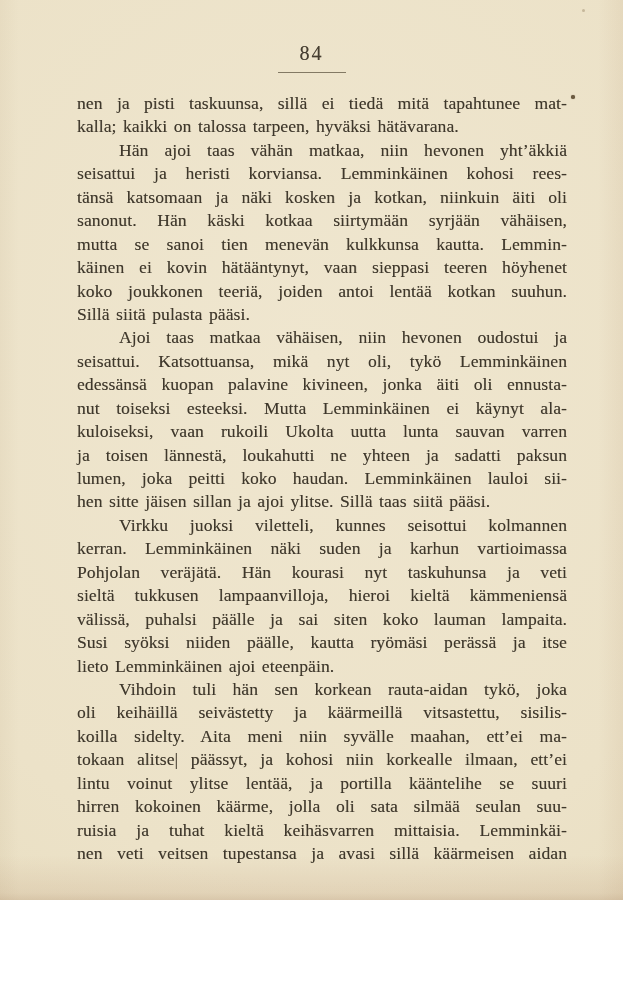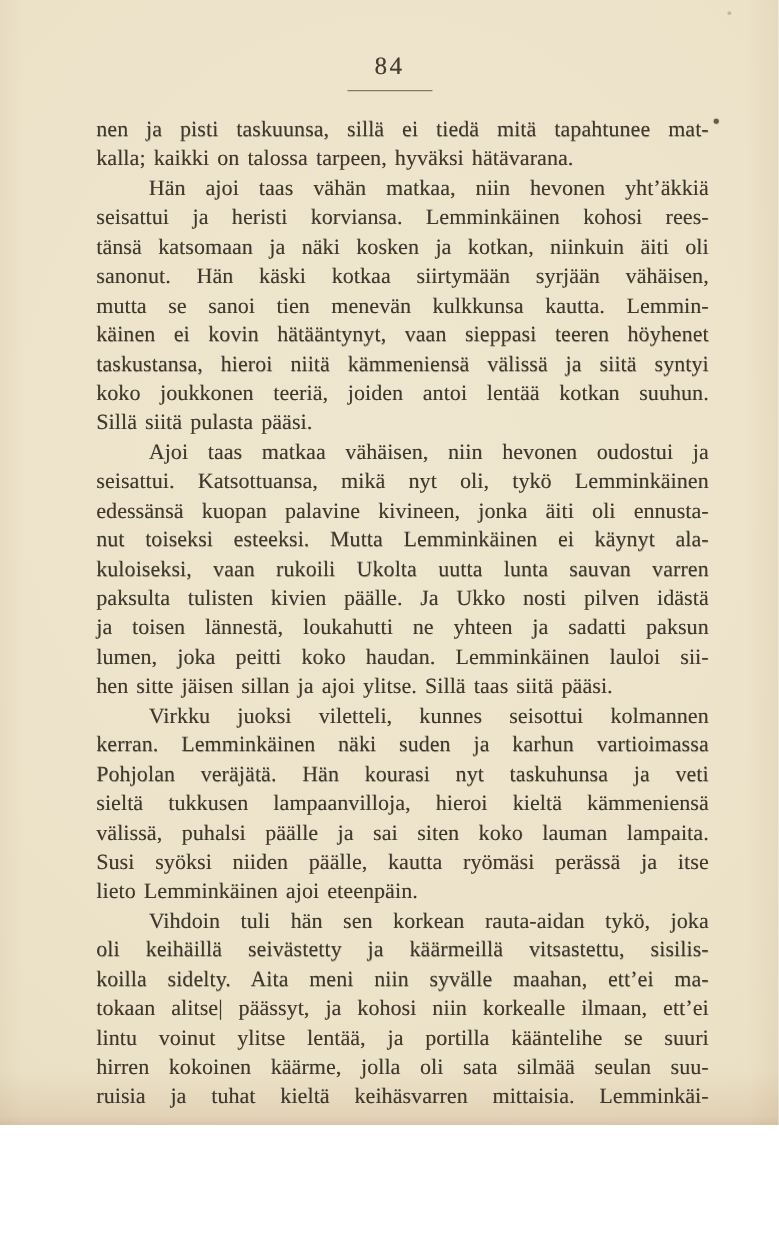--- a/index.html
+++ b/index.html
@@ -95,43 +95,42 @@
 
   <div class="text-block" id="text-block">
       <div class="line">nen ja pisti taskuunsa, sillä ei tiedä mitä tapahtunee mat-</div>
       <div class="line para-end">kalla; kaikki on talossa tarpeen, hyväksi hätävarana.</div>
       <div class="line indent">Hän ajoi taas vähän matkaa, niin hevonen yht’äkkiä</div>
       <div class="line">seisattui ja heristi korviansa. Lemminkäinen kohosi rees-</div>
       <div class="line">tänsä katsomaan ja näki kosken ja kotkan, niinkuin äiti oli</div>
       <div class="line">sanonut. Hän käski kotkaa siirtymään syrjään vähäisen,</div>
       <div class="line">mutta se sanoi tien menevän kulkkunsa kautta. Lemmin-</div>
       <div class="line">käinen ei kovin hätääntynyt, vaan sieppasi teeren höyhenet</div>
-      <div class="line">taskustansa, hieroi niitä kämmeniensä välissä ja siitä syntyi</div>
       <div class="line">koko joukkonen teeriä, joiden antoi lentää kotkan suuhun.</div>
       <div class="line para-end">Sillä siitä pulasta pääsi.</div>
       <div class="line indent">Ajoi taas matkaa vähäisen, niin hevonen oudostui ja</div>
       <div class="line">seisattui. Katsottuansa, mikä nyt oli, tykö Lemminkäinen</div>
       <div class="line">edessänsä kuopan palavine kivineen, jonka äiti oli ennusta-</div>
       <div class="line">nut toiseksi esteeksi. Mutta Lemminkäinen ei käynyt ala-</div>
       <div class="line">kuloiseksi, vaan rukoili Ukolta uutta lunta sauvan varren</div>
-      <div class="line">paksulta tulisten kivien päälle. Ja Ukko nosti pilven idästä</div>
       <div class="line">ja toisen lännestä, loukahutti ne yhteen ja sadatti paksun</div>
       <div class="line">lumen, joka peitti koko haudan. Lemminkäinen lauloi sii-</div>
       <div class="line para-end">hen sitte jäisen sillan ja ajoi ylitse. Sillä taas siitä pääsi.</div>
       <div class="line indent">Virkku juoksi viletteli, kunnes seisottui kolmannen</div>
       <div class="line">kerran. Lemminkäinen näki suden ja karhun vartioimassa</div>
       <div class="line">Pohjolan veräjätä. Hän kourasi nyt taskuhunsa ja veti</div>
       <div class="line">sieltä tukkusen lampaanvilloja, hieroi kieltä kämmeniensä</div>
       <div class="line">välissä, puhalsi päälle ja sai siten koko lauman lampaita.</div>
       <div class="line">Susi syöksi niiden päälle, kautta ryömäsi perässä ja itse</div>
       <div class="line para-end">lieto Lemminkäinen ajoi eteenpäin.</div>
       <div class="line indent">Vihdoin tuli hän sen korkean rauta-aidan tykö, joka</div>
       <div class="line">oli keihäillä seivästetty ja käärmeillä vitsastettu, sisilis-</div>
       <div class="line">koilla sidelty. Aita meni niin syvälle maahan, ett’ei ma-</div>
       <div class="line">tokaan alitse| päässyt, ja kohosi niin korkealle ilmaan, ett’ei</div>
       <div class="line">lintu voinut ylitse lentää, ja portilla kääntelihe se suuri</div>
       <div class="line">hirren kokoinen käärme, jolla oli sata silmää seulan suu-</div>
       <div class="line">ruisia ja tuhat kieltä keihäsvarren mittaisia. Lemminkäi-</div>
+      <div class="line">nen veti veitsen tupestansa ja avasi sillä käärmeisen aidan</div>
     </div>
 
   <div class="speck speck-1"></div>
   <div class="speck speck-2"></div>
 </div>
 
 </body></html>

